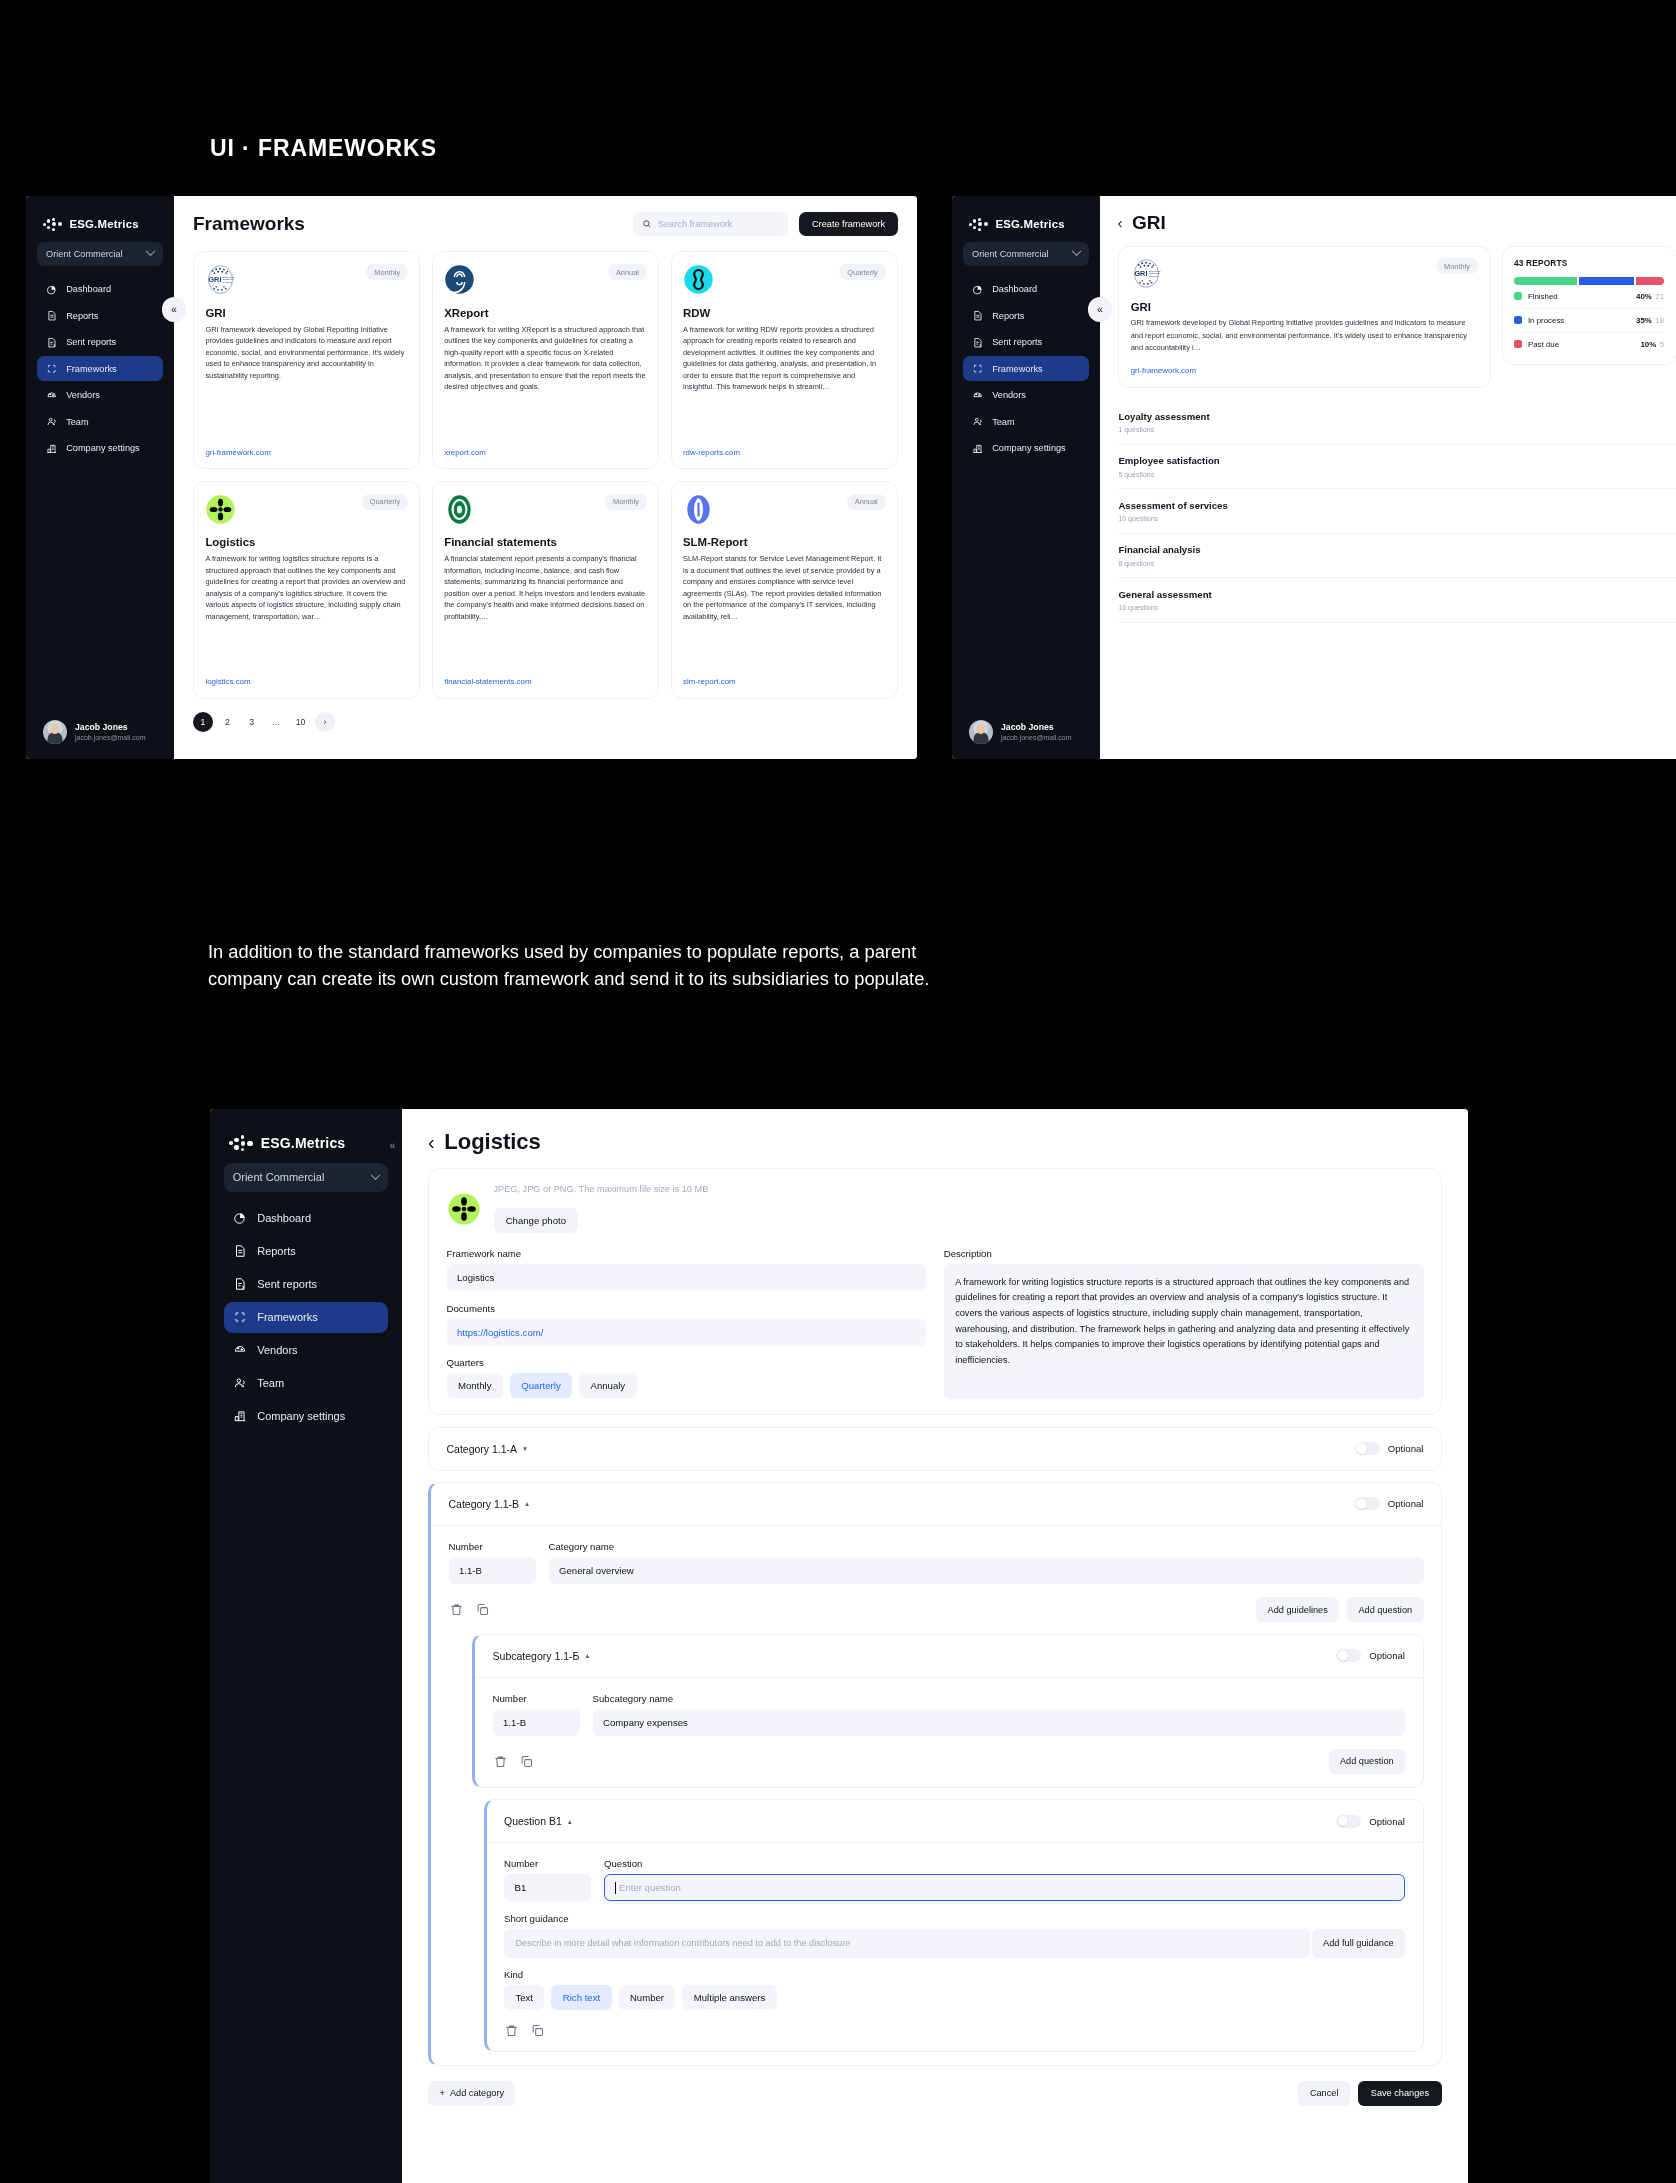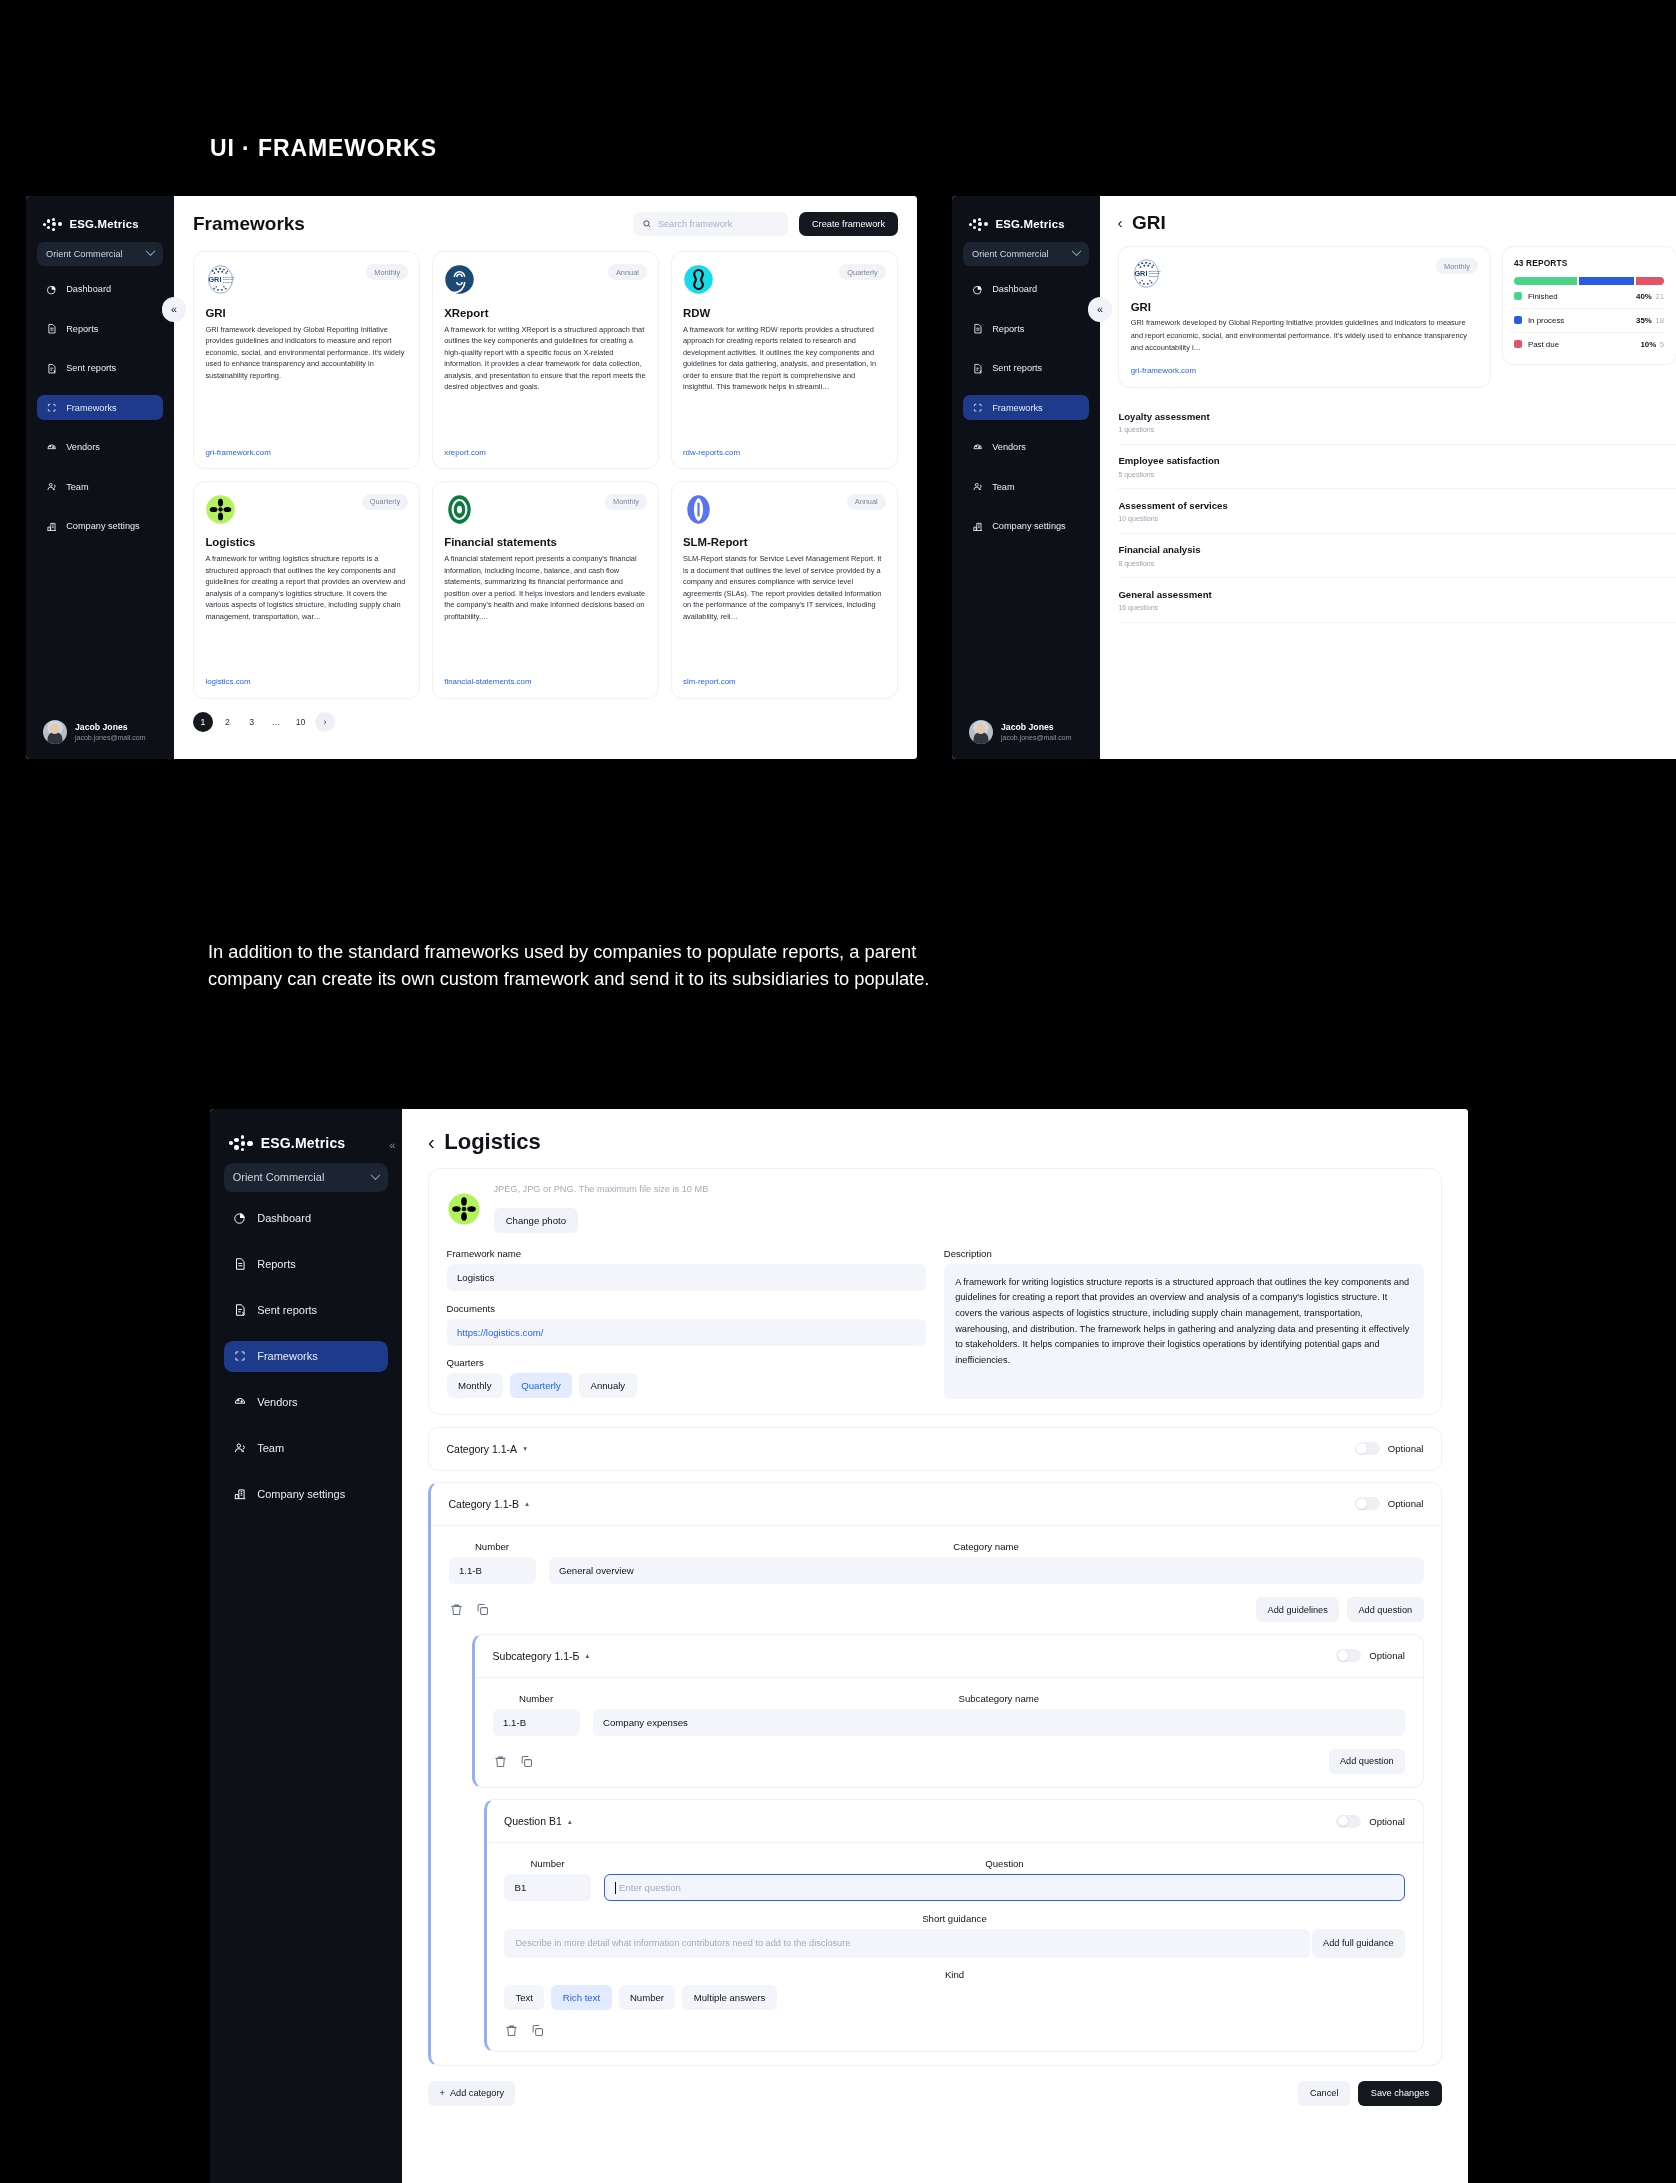--- a/index.html
+++ b/index.html
@@ -44,21 +44,21 @@
     margin-top: 11.4px;
     background: #1b2430;
     border-radius: 7px;
     height: 23.6px;
     display: flex; align-items: center; justify-content: space-between;
     padding: 0 8.7px;
     color: #ced6e0; font-size: 9.2px;
   }
   .chev { width: 7px; height: 7px; border-right: 1.3px solid #9aa6b6; border-bottom: 1.3px solid #9aa6b6; transform: rotate(45deg) translate(-1.7px,-1.7px); }
 
-  .nav { margin-top: 11.4px; display: flex; flex-direction: column; gap: 15px; }
+  .nav { margin-top: 11.4px; display: flex; flex-direction: column; gap: 2px; }
   .nav-item {
     height: 24.5px; display: flex; align-items: center; gap: 8.7px;
     padding: 0 8.7px; border-radius: 7px;
     color: #e8edf4; font-size: 9.2px;
   }
   .nav-item.active { background: #1e3a8a; }
   .nav-ico { width: 11.4px; height: 11.4px; flex: none; display: block; }
   .nav-ico svg { width: 11.4px; height: 11.4px; display: block; }
 
   .user {
@@ -246,21 +246,21 @@
   .toggle {
     width: 25px; height: 13px; border-radius: 436px; background: #eef0f6;
     position: relative; flex: none;
   }
   .toggle::after {
     content: ""; position: absolute; left: 1.3px; top: 1.3px;
     width: 10.5px; height: 10.5px; border-radius: 50%; background: #ffffff;
     box-shadow: 0 0.4px 1.3px rgba(0,0,0,.22);
   }
   .opt-label { font-size: 9.6px; color: #10131a; }
-  .acc-body { border-top: 0.9px solid #eef0f5; padding: 15px 17.5px 13px 17.5px; text-align: center; }
+  .acc-body { border-top: 0.9px solid #eef0f5; padding: 15px 17.5px 13px 17.5px; }
 
   .row-2 { display: flex; gap: 13px; }
   .num-col { width: 87px; flex: none; }
   .grow { flex: 1; }
   .actions-row { display: flex; align-items: center; justify-content: space-between; margin-top: 13px; }
   .icon-btns { display: flex; gap: 11.4px; }
   .ibtn { width: 15px; height: 15px; display: block; }
   .ibtn svg { width: 15px; height: 15px; display: block; }
   .btn-row { display: flex; gap: 7.9px; }
   .btn-soft {

